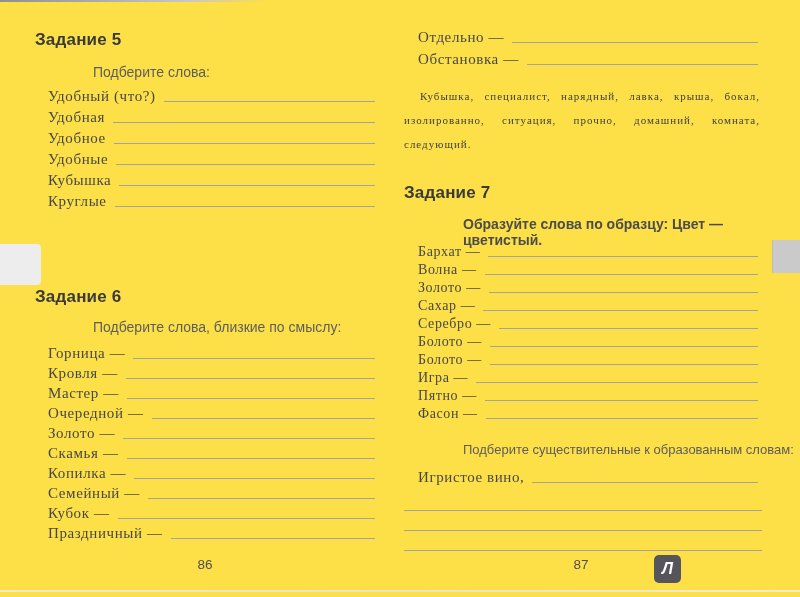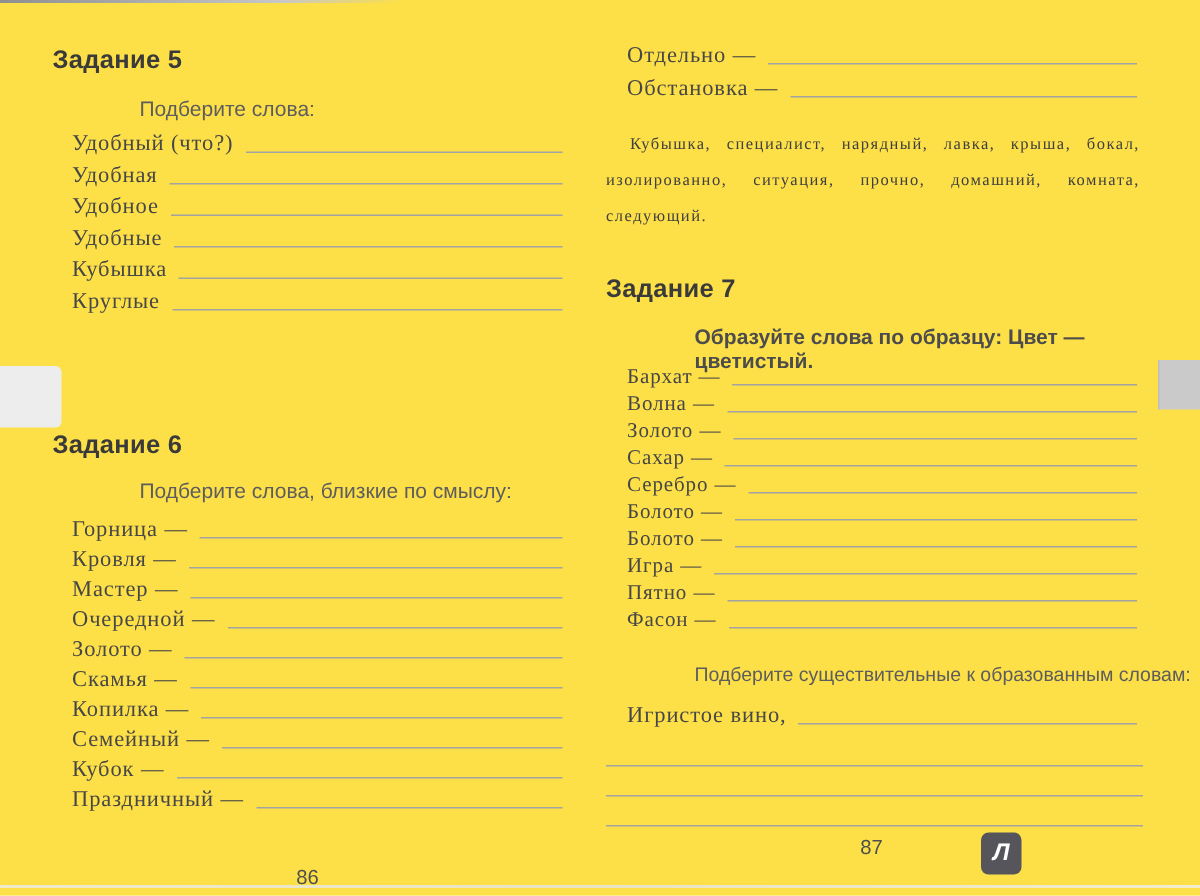--- a/index.html
+++ b/index.html
@@ -199,21 +199,21 @@
         <span class="word">Кубок —</span>
         <span class="answer-line"></span>
       </div>
 
       <div class="row">
         <span class="word">Праздничный —</span>
         <span class="answer-line"></span>
       </div>
     </div>
 
-  <div class="page-number" style="left:35px; top:557px; width:340px;margin-top:20px;">86</div>
+  <div class="page-number" style="left:35px; top:557px; width:340px;">86</div>
 
   <div class="rows rows-22" style="left:418px; top:24px; width:340px;">
 
       <div class="row">
         <span class="word">Отдельно —</span>
         <span class="answer-line"></span>
       </div>
 
       <div class="row">
         <span class="word">Обстановка —</span>

